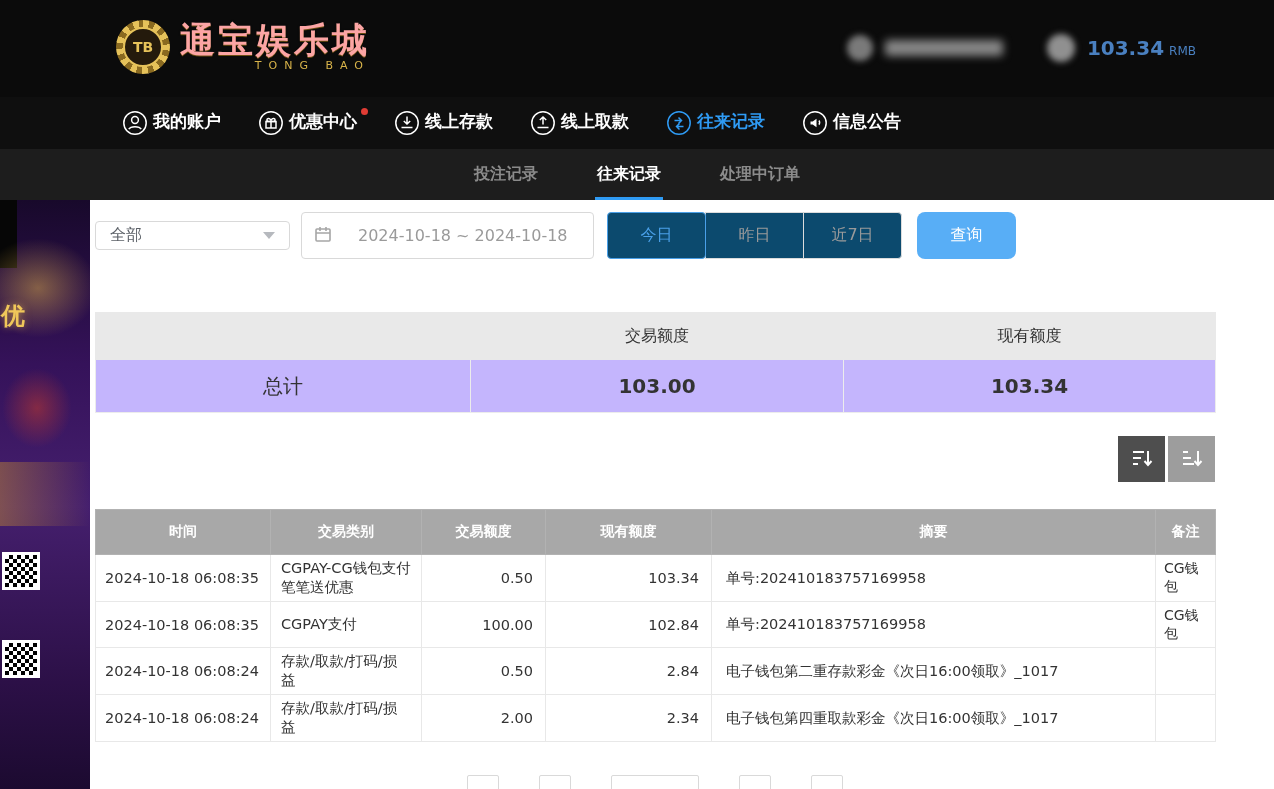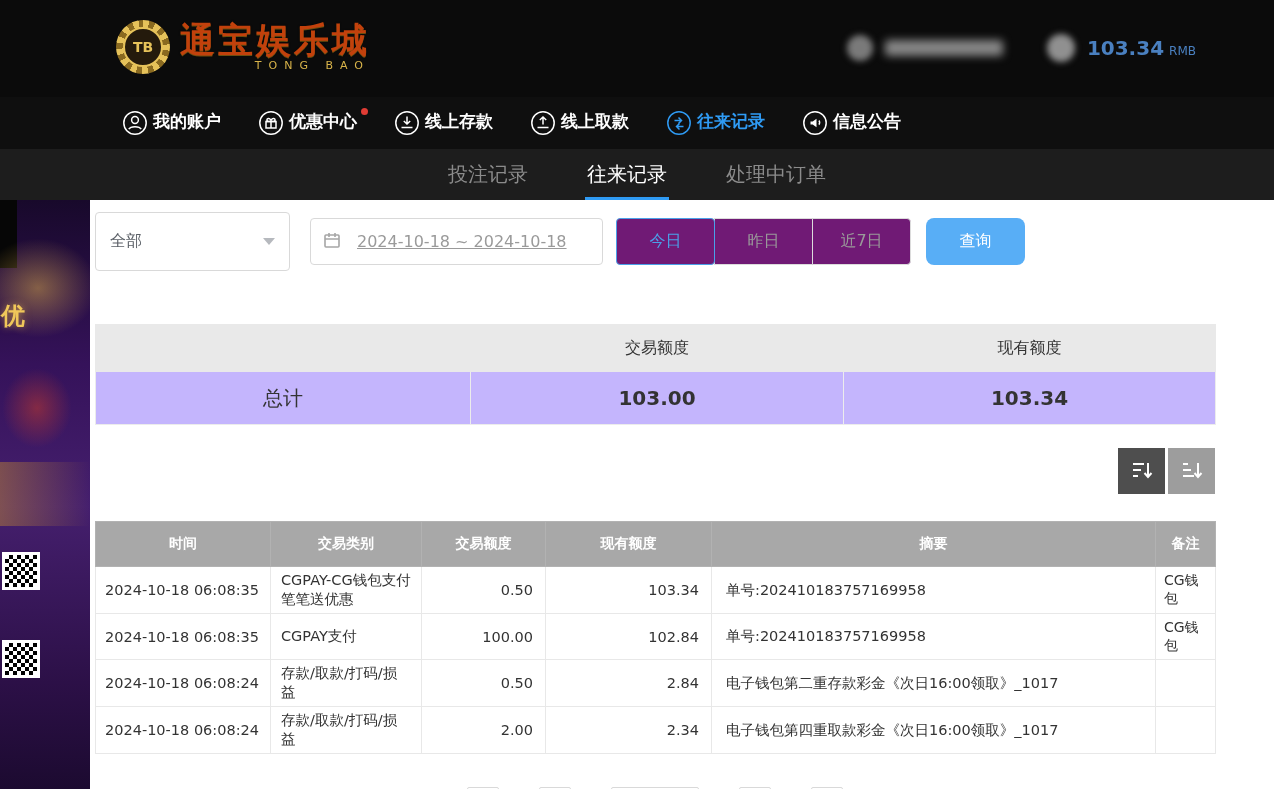--- a/index.html
+++ b/index.html
@@ -9,21 +9,21 @@
 
   
   .topbar{position:absolute;left:0;top:0;width:100%;height:97px;background:#0b0b0b;z-index:3;text-align:right;}
   .logo{position:absolute;left:116px;top:20px;display:flex;align-items:center;gap:10px;cursor:pointer;}
   .coin{width:54px;height:54px;border-radius:50%;flex:0 0 auto;
         background:repeating-conic-gradient(#e6c25a 0 14deg,#8a6a20 14deg 28deg);
         display:flex;align-items:center;justify-content:center;}
   .coin-inner{width:40px;height:40px;border-radius:50%;background:#241a0c;border:2px solid #e6c25a;
         color:#e6c25a;font-weight:700;font-size:14px;display:flex;align-items:center;justify-content:center;}
   .logo-col{display:flex;flex-direction:column;}
-  .logo-title{font-size:35px;font-weight:800;color:#c2410c;letter-spacing:3px;line-height:1.05;
+  .logo-title{font-size:35px;font-weight:800;color:#fca5a5;letter-spacing:3px;line-height:1.05;
         text-shadow:0 1px 0 #6b4e10,0 0 2px #00000088;}
   .logo-sub{font-size:11px;color:#d9b44a;letter-spacing:7px;align-self:flex-end;margin-top:1px;}
 
   .userbox{position:absolute;right:78px;top:34px;display:flex;align-items:center;}
   .avatar-blur{width:26px;height:26px;border-radius:50%;background:#7a7a7a;filter:blur(3px);}
   .name-blur{width:118px;height:16px;border-radius:3px;background:#868686;filter:blur(4px);margin-left:12px;}
   .coin-blur{width:28px;height:28px;border-radius:50%;background:#909090;filter:blur(3px);margin-left:44px;}
   .balance-wrap{display:flex;align-items:baseline;margin-left:12px;}
   .balance{color:#4a80c0;font-size:20px;font-weight:700;}
   .currency{color:#4a80c0;font-size:12px;margin-left:5px;}
@@ -34,21 +34,21 @@
   .nav-item{display:flex;align-items:flex-start;gap:5px;color:#fff;font-size:17px;font-weight:700;
           cursor:pointer;position:relative;white-space:nowrap;}
   .nav-item.active{color:#2f9bf4;}
   .nav-icon{width:26px;height:26px;flex:0 0 auto;}
   .nav-icon svg{width:26px;height:26px;stroke:currentColor;fill:none;stroke-width:1.5;}
   .badge-dot{position:absolute;top:-2px;right:-11px;width:7px;height:7px;background:#e03c34;border-radius:50%;}
 
   
   .subtabs{position:absolute;left:0;top:149px;width:100%;height:51px;background:#1d1d1d;z-index:3;
           display:flex;align-items:stretch;justify-content:center;gap:55px;}
-  .subtab{color:#8b8b8b;font-size:20px;cursor:pointer;position:relative;display:flex;align-items:center;padding:0 2px;}
+  .subtab{color:#8b8b8b;font-size:16px;cursor:pointer;position:relative;display:flex;align-items:center;padding:0 2px;font-weight:bold;}
   .subtab.active{color:#fff;}
   .subtab.active::after{content:"";position:absolute;left:0;right:0;bottom:0;height:3px;background:#2f9bf4;}
 
   
   .left-art{position:absolute;left:0;top:200px;width:90px;height:589px;overflow:hidden;z-index:1;
         background:linear-gradient(180deg,#18092b,#35125a 28%,#451f6e 52%,#2c1047 82%,#1c0a30);}
   .art-dark{position:absolute;left:0;top:0;width:17px;height:68px;background:#060606;}
   .art-glow{position:absolute;left:-22px;top:38px;width:120px;height:100px;
         background:radial-gradient(ellipse at center,rgba(245,194,75,.45),rgba(0,0,0,0) 70%);}
   .art-char{position:absolute;left:1px;top:100px;color:#f0c75a;font-size:24px;font-weight:700;
@@ -60,31 +60,31 @@
   .qr{position:absolute;width:38px;height:38px;background:#fff;padding:3px;}
   .qr-i{width:100%;height:100%;
         background:repeating-conic-gradient(#000 0% 25%,#fff 0% 50%);background-size:8px 8px;}
   .qr1{left:2px;top:352px;} .qr2{left:2px;top:440px;}
 
   
   .content{position:absolute;left:90px;top:200px;width:1184px;height:589px;background:#fff;overflow:hidden;z-index:2;}
   .inner{width:1120px;margin-left:5px;}
 
   .filter-row{display:flex;align-items:center;margin-top:12px;}
-  .select-box{width:195px;height:59px;border:1px solid #d9d9d9;border-radius:4px;background:#fff;
+  .select-box{width:195px;height:29px;border:1px solid #d9d9d9;border-radius:4px;background:#fff;
         display:flex;align-items:center;justify-content:space-between;padding:0 14px;
         color:#5a5f66;font-size:16px;cursor:pointer;}
   .chevron{width:0;height:0;border-left:6px solid transparent;border-right:6px solid transparent;
         border-top:7px solid #b6b9be;}
   .date-box{width:293px;height:47px;border:1px solid #d9d9d9;border-radius:4px;background:#fff;
-        display:flex;align-items:center;gap:16px;padding:0 12px;color:#9a9a9a;font-size:16px;
-        margin-left:20px;cursor:pointer;text-decoration:underline;}
+        display:flex;align-items:center;gap:26px;padding:0 12px;color:#9a9a9a;font-size:16px;
+        margin-left:11px;cursor:pointer;}
   .cal-icon svg{width:18px;height:18px;stroke:#a6a6a6;fill:none;stroke-width:1.6;}
   .range-group{display:flex;margin-left:13px;}
-  .range-btn{width:99px;height:47px;border:1px solid #dcdcdc;background:#701a75;color:#9a9a9a;
+  .range-btn{width:99px;height:47px;border:1px solid #dcdcdc;background:#0c4a6e;color:#9a9a9a;
         font-size:16px;cursor:pointer;margin-left:-1px;font-family:inherit;position:relative;}
   .range-btn:first-child{margin-left:0;border-radius:4px 0 0 4px;}
   .range-btn:last-child{border-radius:0 4px 4px 0;}
   .range-btn.active{border-color:#4aa0e9;color:#4aa0e9;z-index:1;border-radius:4px;}
   .search-btn{width:99px;height:47px;margin-left:15px;background:#58aef6;color:#fff;border:none;
         border-radius:8px;font-size:16px;cursor:pointer;font-family:inherit;}
 
   
   .summary-wrap{margin-top:53px;}
   .summary-table{width:1120px;border-collapse:collapse;table-layout:fixed;}

